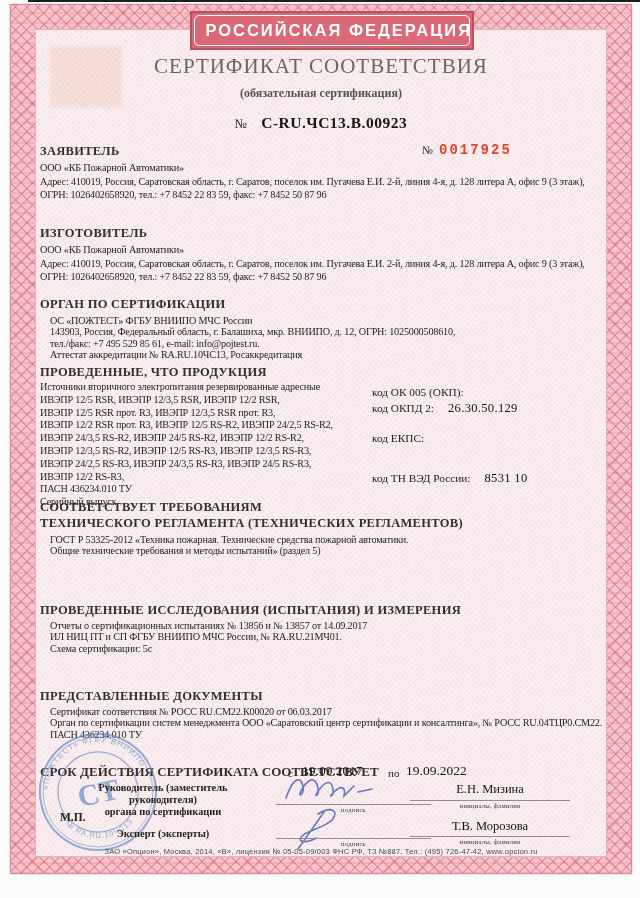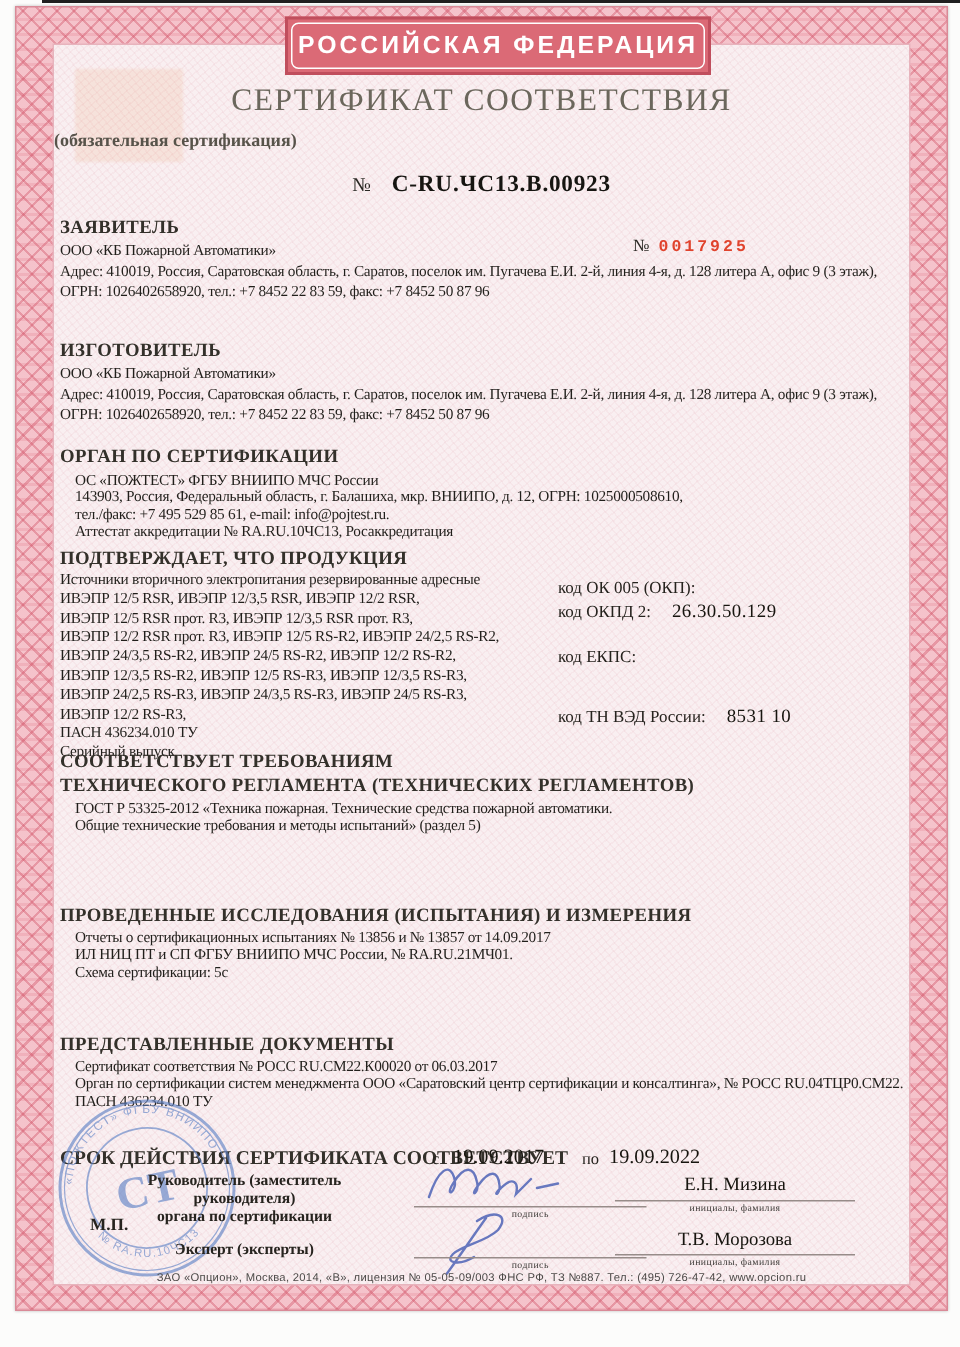--- a/index.html
+++ b/index.html
@@ -16,38 +16,38 @@
     box-shadow:inset 0 0 0 1px #d98a97, 0 0 2px rgba(0,0,0,.25);}
   .inner{position:absolute;left:26px;top:26px;right:26px;bottom:18px;background:#f9eff1;
     background-image:
       repeating-linear-gradient(50deg, rgba(224,158,170,.10) 0 1px, transparent 1px 4px),
       repeating-linear-gradient(-40deg, rgba(224,158,170,.10) 0 1px, transparent 1px 4px);
     box-shadow:0 0 0 1px #e7b4bd;}
   .watermark{position:absolute;left:14px;top:16px;width:72px;height:62px;
     background:rgba(232,150,88,.14);filter:blur(1px);}
   
   .banner{position:absolute;left:180px;top:7px;width:280px;height:35px;background:#db6a76;
-    border:2px solid #c04e5d;border-radius:0;display:flex;align-items:center;justify-content:center;}
+    border:2px solid #c04e5d;border-radius:0;display:flex;align-items:center;justify-content:flex-end;}
   .banner::before{content:"";position:absolute;inset:2px;border:1.5px solid #ffffff;border-radius:5px;}
   .banner span{position:relative;color:#fff;font-family:"Liberation Sans",sans-serif;font-weight:700;
     font-size:16.5px;letter-spacing:2px;white-space:nowrap;}
   
   .title{position:absolute;top:24px;left:0;right:0;text-align:center;font-size:21px;color:#6b675c;letter-spacing:1px;}
-  .subtitle{position:absolute;top:56px;left:0;right:0;text-align:left;font-size:12px;font-weight:700;color:#57534a;}
+  .subtitle{position:absolute;top:56px;left:0;right:0;text-align:center;font-size:12px;font-weight:700;color:#57534a;}
   .certno-row{position:absolute;top:84px;left:0;right:0;display:flex;justify-content:center;align-items:baseline;gap:14px;}
   .certno-row .nsign{font-size:13px;color:#2a2823;}
   .certno-row .cnum{font-size:15.5px;font-weight:700;color:#161511;letter-spacing:.5px;}
   .heading{position:absolute;left:4px;font-size:12.5px;font-weight:700;color:#33302a;letter-spacing:.3px;white-space:nowrap;}
   .lines{position:absolute;left:4px;font-size:10.2px;color:#211f1b;letter-spacing:-.2px;}
   .lines div{white-space:nowrap;line-height:13.6px;}
   .lines.tight div{line-height:11.4px;margin-left:10px;}
   .lines.prod div{line-height:12.8px;}
   .blank-no{position:absolute;left:386px;top:112px;display:flex;align-items:baseline;gap:6px;}
   .blank-no .nsign{font-size:11.5px;color:#2a2823;}
-  .blank-no .bnum{font-family:"Liberation Mono",monospace;font-size:11px;font-weight:700;color:#e0432d;letter-spacing:2px;margin-top:17px;}
+  .blank-no .bnum{font-family:"Liberation Mono",monospace;font-size:14px;font-weight:700;color:#e0432d;letter-spacing:2px;}
   .code-row{position:absolute;left:336px;white-space:nowrap;}
   .code-row .clabel{font-size:11.3px;color:#26231e;}
   .code-row .cvalue{font-size:12.6px;color:#17150f;margin-left:10px;letter-spacing:.3px;}
   
   .validity-heading{position:absolute;left:4px;top:734px;font-size:13px;font-weight:700;color:#33302a;white-space:nowrap;}
   .v-from-label{position:absolute;left:252px;top:737px;font-size:11px;color:#26231e;}
   .v-from{position:absolute;left:266px;top:733px;font-size:13.5px;color:#17150f;}
   .v-to-label{position:absolute;left:352px;top:737px;font-size:11px;color:#26231e;}
   .v-to{position:absolute;left:370px;top:733px;font-size:13.5px;color:#17150f;}
   
@@ -101,21 +101,21 @@
         </div>
 
       <div class="heading" style="top:267px">ОРГАН ПО СЕРТИФИКАЦИИ</div>
       <div class="lines tight" style="top:285px">
           <div>ОС «ПОЖТЕСТ» ФГБУ ВНИИПО МЧС России</div>
           <div>143903, Россия, Федеральный область, г. Балашиха, мкр. ВНИИПО, д. 12, ОГРН: 1025000508610,</div>
           <div>тел./факс: +7 495 529 85 61, e-mail: info@pojtest.ru.</div>
           <div>Аттестат аккредитации № RA.RU.10ЧС13, Росаккредитация</div>
         </div>
 
-      <div class="heading" style="top:335px">ПОДТВЕРЖДАЕТ, ЧТО ПРОДУКЦИЯ</div>
+      <div class="heading" style="top:335px">ПРОВЕДЕННЫЕ, ЧТО ПРОДУКЦИЯ</div>
       <div class="lines prod" style="top:351px">
           <div>Источники вторичного электропитания резервированные адресные</div>
           <div>ИВЭПР 12/5 RSR, ИВЭПР 12/3,5 RSR, ИВЭПР 12/2 RSR,</div>
           <div>ИВЭПР 12/5 RSR прот. R3, ИВЭПР 12/3,5 RSR прот. R3,</div>
           <div>ИВЭПР 12/2 RSR прот. R3, ИВЭПР 12/5 RS-R2, ИВЭПР 24/2,5 RS-R2,</div>
           <div>ИВЭПР 24/3,5 RS-R2, ИВЭПР 24/5 RS-R2, ИВЭПР 12/2 RS-R2,</div>
           <div>ИВЭПР 12/3,5 RS-R2, ИВЭПР 12/5 RS-R3, ИВЭПР 12/3,5 RS-R3,</div>
           <div>ИВЭПР 24/2,5 RS-R3, ИВЭПР 24/3,5 RS-R3, ИВЭПР 24/5 RS-R3,</div>
           <div>ИВЭПР 12/2 RS-R3,</div>
           <div>ПАСН 436234.010 ТУ</div>

